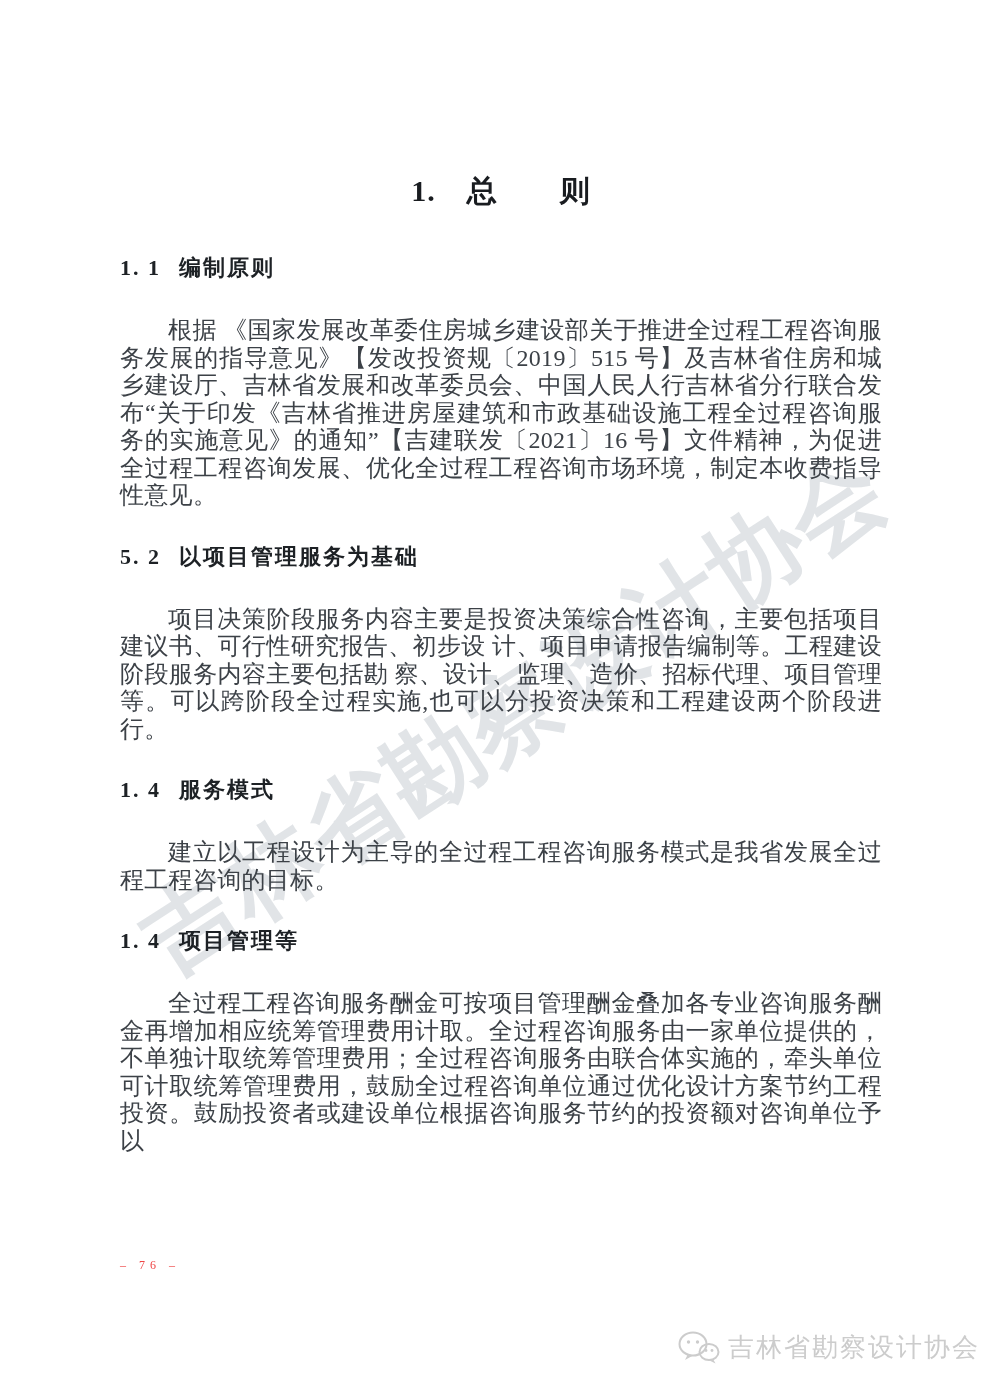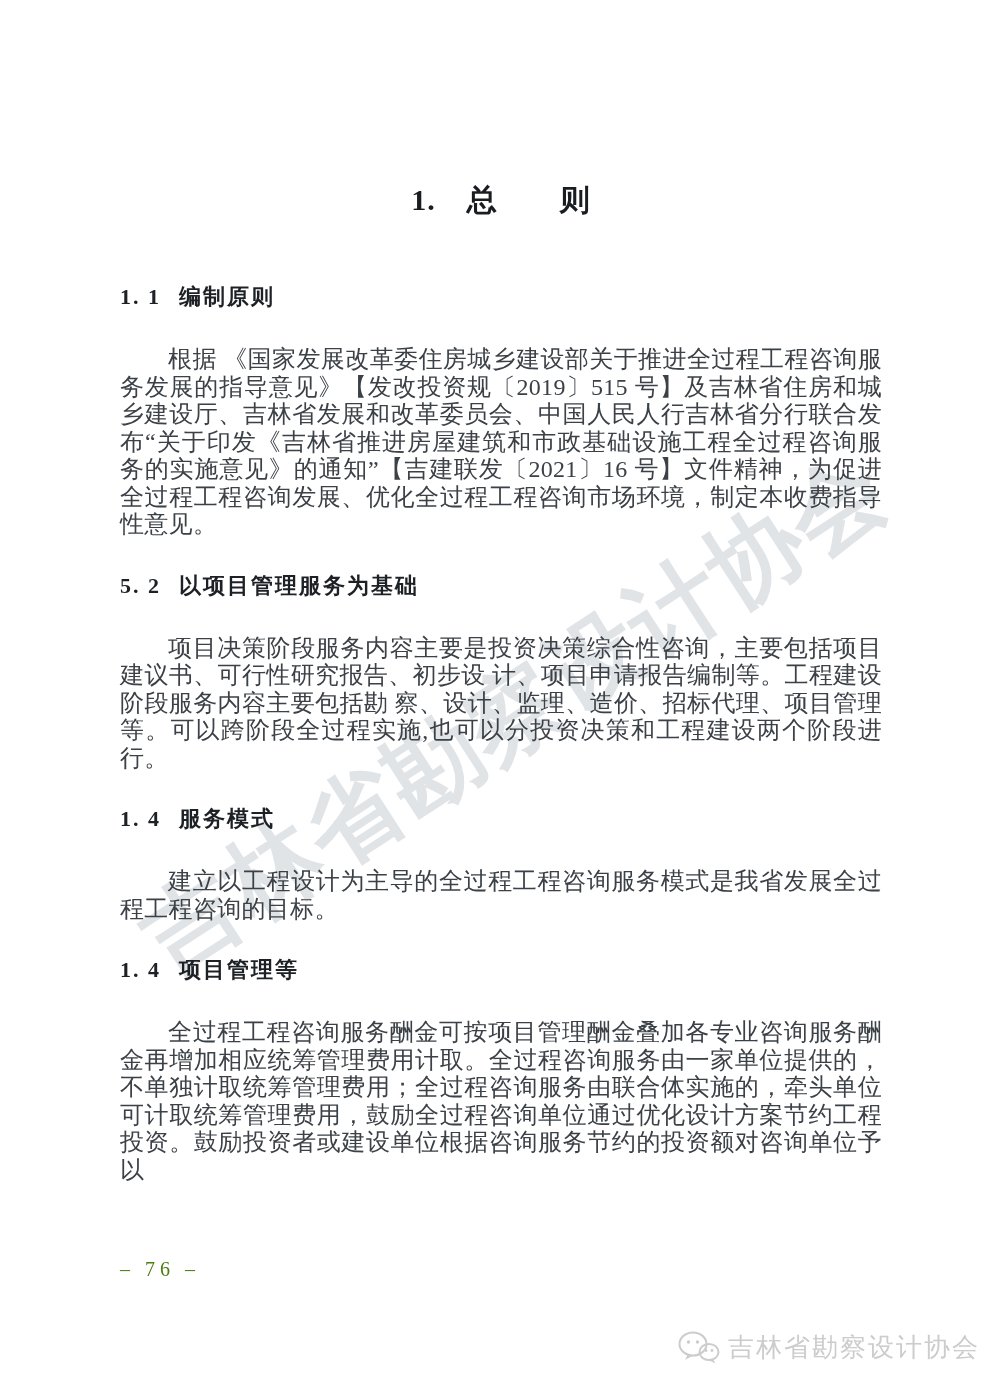--- a/index.html
+++ b/index.html
@@ -27,21 +27,21 @@
     font-size: 94px;
     letter-spacing: 2px;
     color: rgba(183, 191, 198, 0.42);
     white-space: nowrap;
     pointer-events: none;
     user-select: none;
   }
   .content {
     position: absolute;
     left: 120px;
-    top: 12px;
+    top: 3px;
     width: 762px;
     color: #3c4147;
   }
   .doc-title {
     margin-top: 170px;
     text-align: center;
     font-size: 30px;
     line-height: 36px;
     font-weight: bold;
     color: #191c20;
@@ -49,21 +49,21 @@
     white-space: pre;
   }
   section h2 {
     margin-top: 32px;
     margin-bottom: 34px;
     font-size: 22px;
     line-height: 30px;
     font-weight: bold;
     color: #1d2125;
   }
-  section:first-of-type h2 { margin-top: 64px; }
+  section:first-of-type h2 { margin-top: 44px; }
   section h2 .hnum {
     font-family: "Liberation Serif", "DejaVu Serif", serif;
     letter-spacing: 2px;
     margin-right: 18px;
   }
   section h2 .htext {
     font-family: "Liberation Sans", "DejaVu Sans", sans-serif;
     letter-spacing: 2px;
   }
   section p {
@@ -71,23 +71,23 @@
     line-height: 27.5px;
     text-align: justify;
     text-indent: 2em;
     color: #3c4147;
     letter-spacing: 0.3px;
   }
   .page-number {
     position: absolute;
     left: 120px;
     top: 1258px;
-    font-size: 20px;
+    font-size: 12px;
     letter-spacing: 5px;
-    color: #4d7c0f;
+    color: #ef4444;
   }
   .footer-brand {
     position: absolute;
     top: 1330px;
     right: 20px;
     display: flex;
     align-items: center;
     gap: 8px;
     color: #cccccc;
     font-family: "Liberation Sans", "DejaVu Sans", sans-serif;

